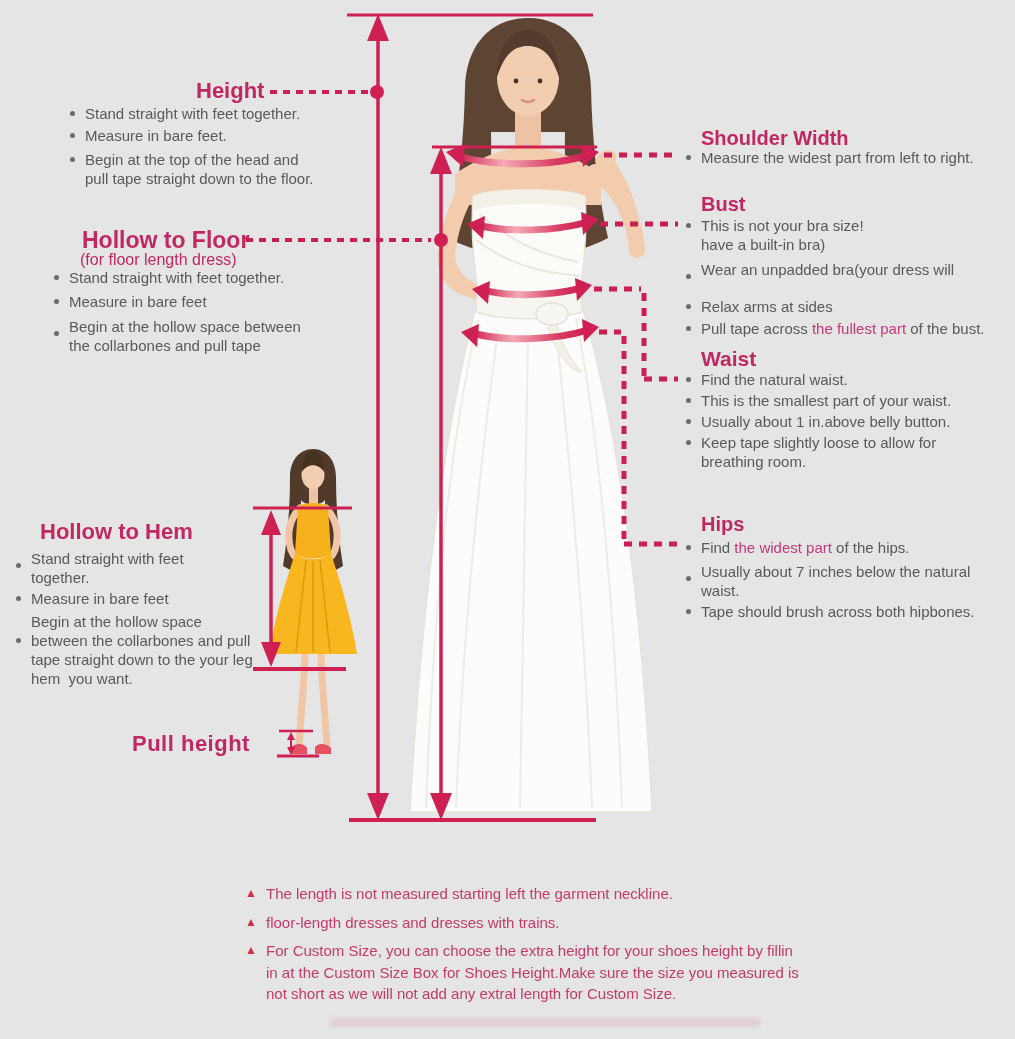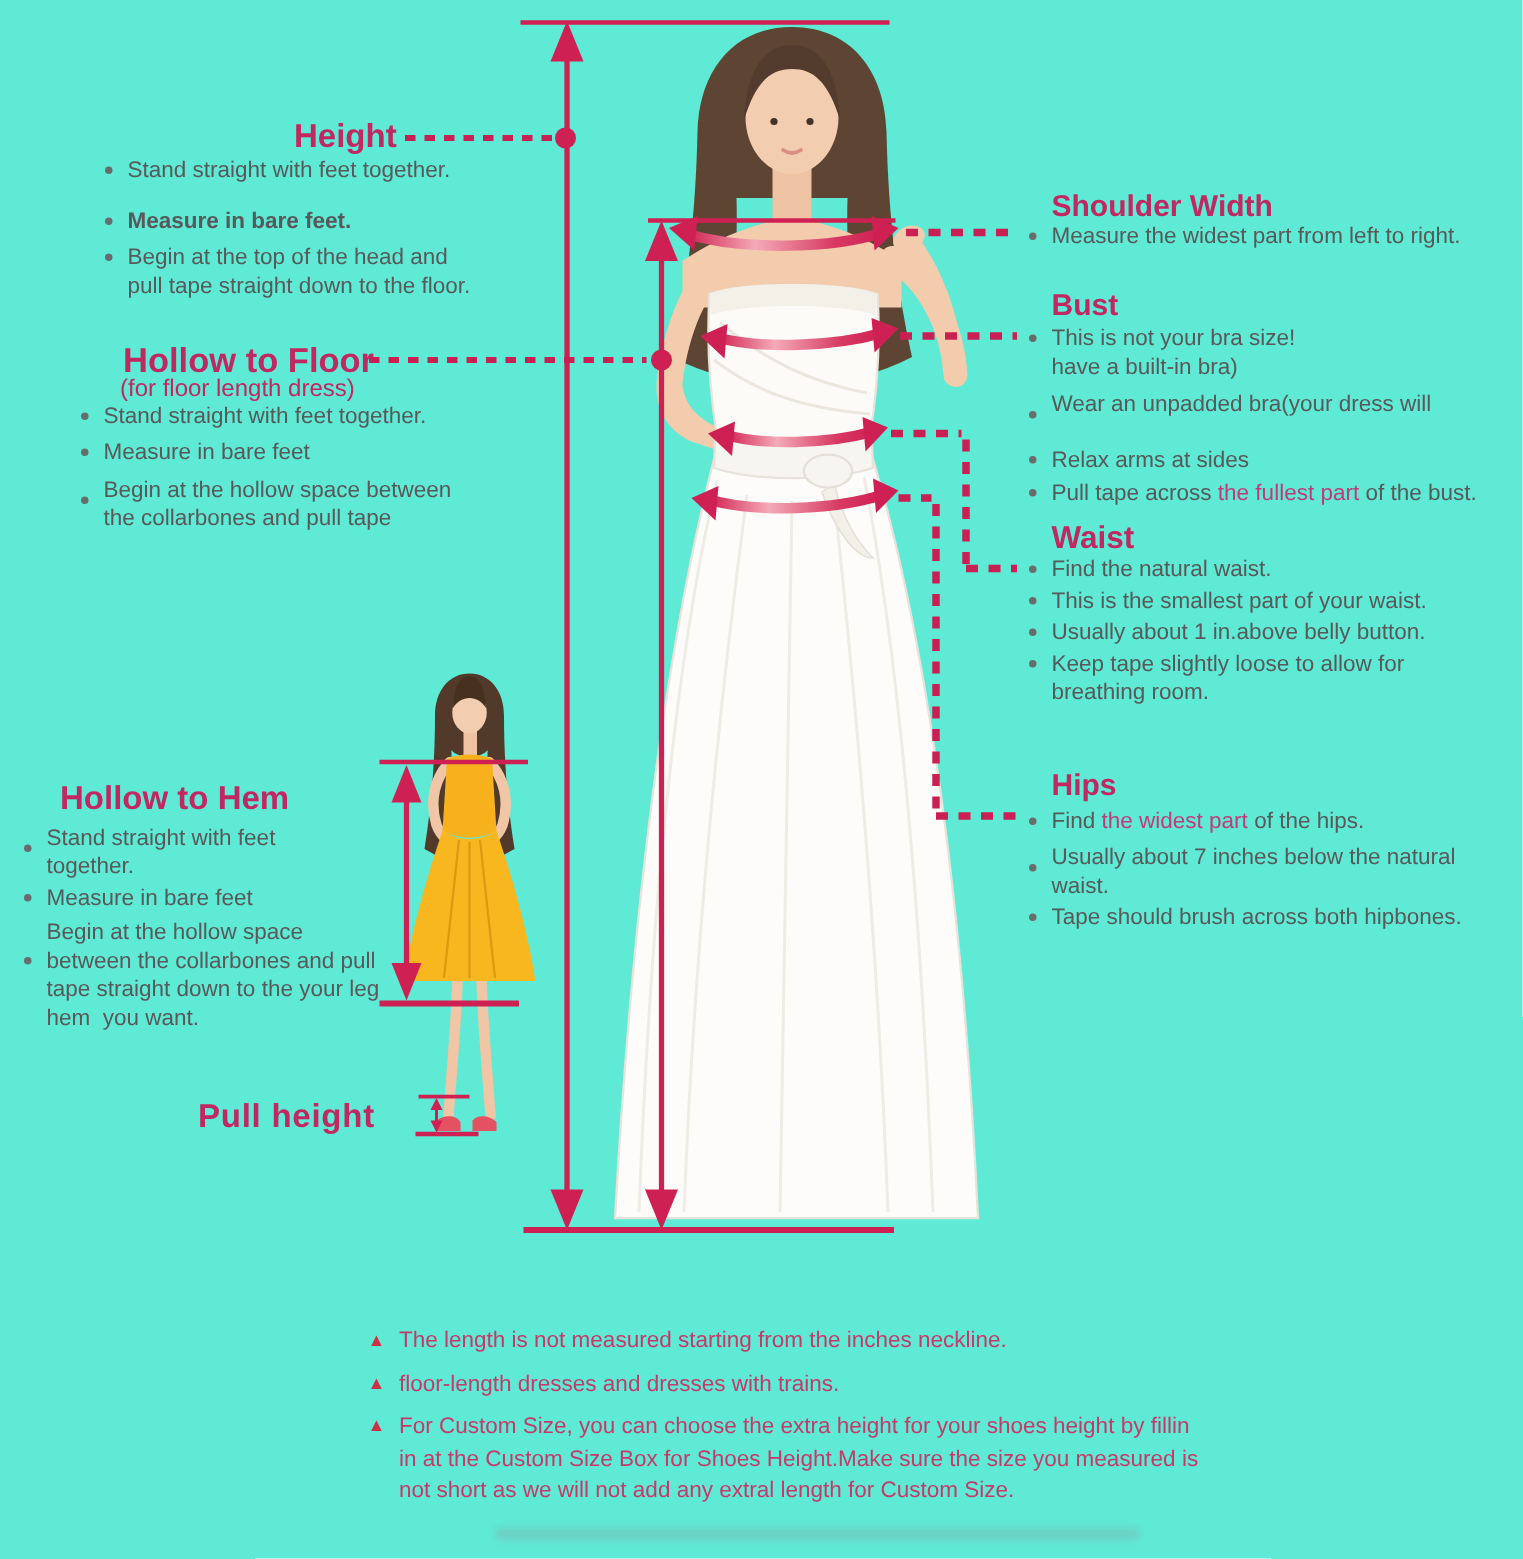--- a/index.html
+++ b/index.html
@@ -1,17 +1,17 @@
 <!DOCTYPE html>
 <html><head>
 <meta charset="utf-8">
 <style>
   html,body{margin:0;padding:0;background:#ffffff;}
   #stage{
-    position:relative;width:1015px;height:1039px;background:#5eead4;overflow:hidden;
+    position:relative;width:1015px;height:1039px;background:#e5e5e5;overflow:hidden;
     font-family:"Liberation Sans", sans-serif;
   }
   #fig{position:absolute;left:0;top:0;z-index:1;}
   .txt{position:absolute;z-index:2;}
   .heading{
     color:#c12862;font-weight:bold;line-height:1.05;white-space:nowrap;
   }
   .sub{color:#c12862;font-size:16px;white-space:nowrap;}
   .list{position:absolute;z-index:2;color:#58595b;font-size:15px;}
   .li{position:relative;padding-left:23px;line-height:19px;white-space:nowrap;}
@@ -143,21 +143,21 @@
       <path d="M 277 756 H 319" stroke="#cf2053" stroke-width="3"></path>
       <path d="M 291 737 V 750" stroke="#cf2053" stroke-width="2"></path>
       <polygon points="291,732 287,740 295,740" fill="#cf2053"></polygon>
       <polygon points="291,755 287,747 295,747" fill="#cf2053"></polygon>
     </g>
   </svg>
 
   <div class="txt heading" style="left:196px;top:79px;font-size:22px;">Height</div>
   <div class="list" style="left:62px;top:104px;width:300px;">
     <div class="li"><span class="dot"></span><span class="t">Stand straight with feet together.</span></div>
-    <div class="li" style="margin-top:15px;font-weight:bold;"><span class="dot"></span><span class="t">Measure in bare feet.</span></div>
+    <div class="li" style="margin-top:3px;"><span class="dot"></span><span class="t">Measure in bare feet.</span></div>
     <div class="li" style="margin-top:5px;"><span class="dot"></span><span class="t">Begin at the top of the head and</span></div>
     <div class="li"><span class="t">pull tape straight down to the floor.</span></div>
   </div>
 
   <div class="txt heading" style="left:82px;top:228px;font-size:23px;">Hollow to Floor</div>
   <div class="txt sub" style="left:80px;top:251px;">(for floor length dress)</div>
   <div class="list" style="left:46px;top:268px;width:320px;">
     <div class="li"><span class="dot"></span><span class="t">Stand straight with feet together.</span></div>
     <div class="li" style="margin-top:5px;"><span class="dot"></span><span class="t">Measure in bare feet</span></div>
     <div class="li" style="margin-top:6px;"><span class="dot" style="top:14px;"></span><span class="t">Begin at the hollow space between</span></div>
@@ -205,21 +205,21 @@
     <div class="li"><span class="dot"></span><span class="t"><span>Find </span><span class="hl">the widest part</span><span> of the hips.</span></span></div>
     <div class="li" style="margin-top:5px;"><span class="dot" style="top:14px;"></span><span class="t">Usually about 7 inches below the natural</span></div>
     <div class="li"><span class="t">waist.</span></div>
     <div class="li" style="margin-top:2px;"><span class="dot"></span><span class="t">Tape should brush across both hipbones.</span></div>
   </div>
 
   <div id="notes">
     <div class="note">
       <span class="tri">▲</span>
       <div>
-        <div class="nl">The length is not measured starting from the inches neckline.</div>
+        <div class="nl">The length is not measured starting left the garment neckline.</div>
       </div>
     </div>
     <div class="note">
       <span class="tri">▲</span>
       <div>
         <div class="nl">floor-length dresses and dresses with trains.</div>
       </div>
     </div>
     <div class="note">
       <span class="tri">▲</span>

